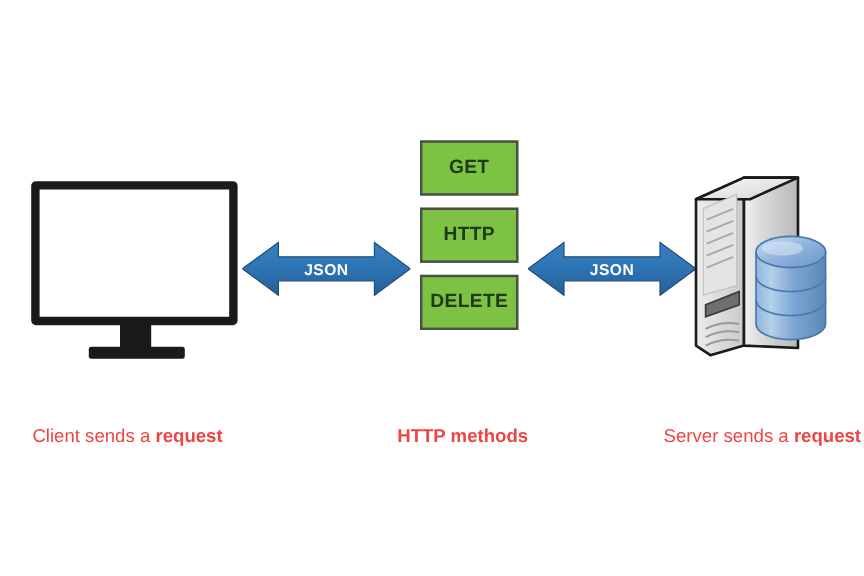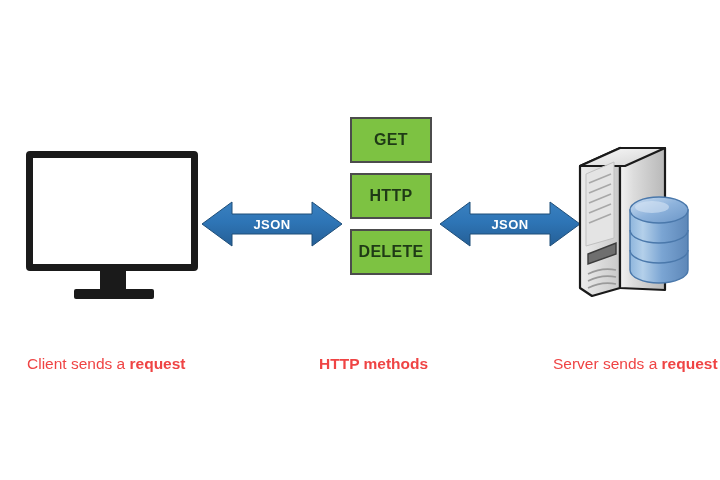--- a/index.html
+++ b/index.html
@@ -116,21 +116,21 @@
   .caption {
     position: absolute;
     top: 339px;
     color: #ef4444;
     font-size: 15.5px;
     white-space: nowrap;
     margin-top: 16px;
   }
   .caption b { font-weight: 700; }
   #caption-client { left: 27px; }
-  #caption-methods { left: 319px; font-weight: 700; }
+  #caption-methods { left: 331px; font-weight: 700; }
   #caption-server { left: 553px; }
 </style>
 </head>
 <body>
 
 <div id="canvas">
 
   <div class="monitor">
     <div class="monitor-bezel"></div>
     <div class="monitor-neck"></div>

